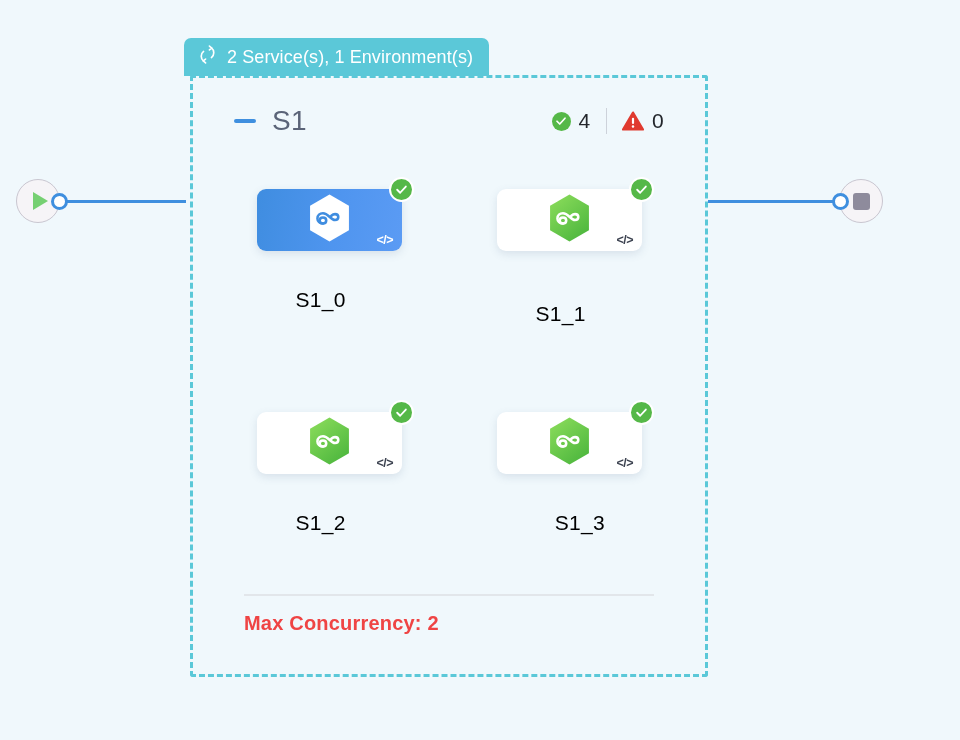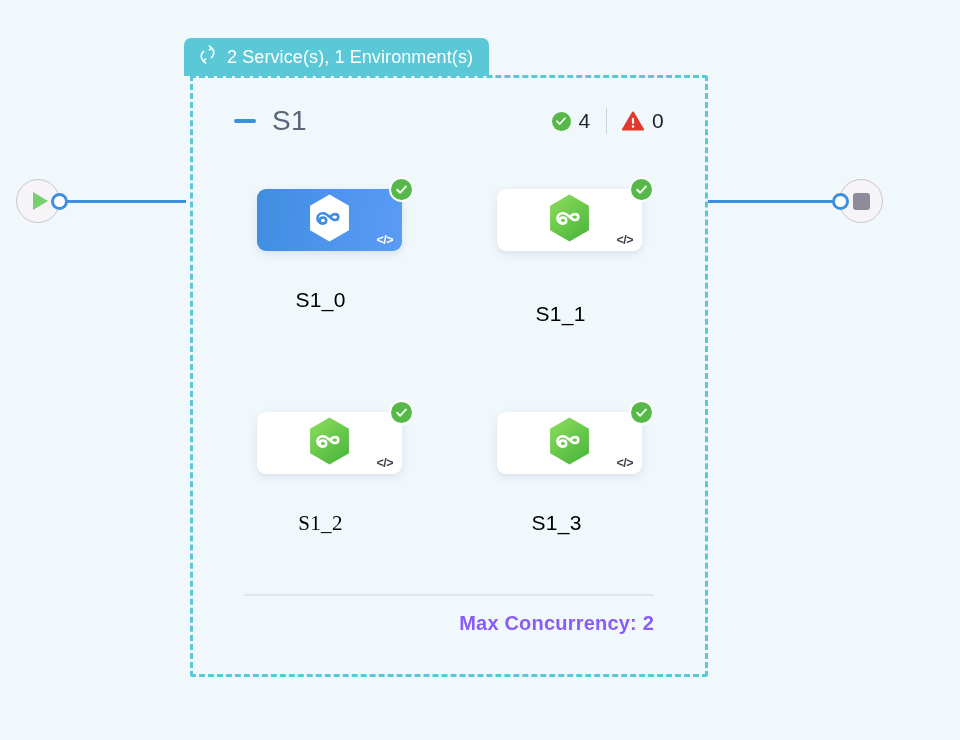--- a/index.html
+++ b/index.html
@@ -219,24 +219,24 @@
     width: 410px;
     height: 1.5px;
     background: #e2e6ea;
     z-index: 5;
   }
   #max-concurrency {
     position: absolute;
     left: 244px;
     top: 612px;
     width: 410px;
-    text-align: right;
+    text-align: left;
     font-size: 20px;
     font-weight: 700;
-    color: #8b5cf6;
+    color: #ef4444;
     z-index: 5;
     letter-spacing: .2px;
   }
 </style>
 </head>
 <body>
 
 <div id="canvas">
 
   <div class="edge-line" id="edge-left"></div>
@@ -351,21 +351,21 @@
         </svg>
       </span>
       <span class="code-glyph">&lt;/&gt;</span>
     </div>
     <span class="check-badge">
       <svg width="13" height="13" viewBox="0 0 24 24" fill="none" stroke="#ffffff" stroke-width="3.4" stroke-linecap="round" stroke-linejoin="round">
         <polyline points="4,12.5 9.5,18 20,6.5"></polyline>
       </svg>
     </span>
   </div>
-  <div class="node-label" style="left:248px; top:511px;font-family:Liberation Serif, serif;">S1_2</div>
+  <div class="node-label" style="left:248px; top:511px;">S1_2</div>
 
   <div class="node-card plain" style="left:497px; top:412px;">
     <div class="card-body">
       <span>
         <svg width="45" height="50" viewBox="0 0 44 48">
           <defs>
             <linearGradient id="hexg3" x1="0" y1="0" x2="0.7" y2="1">
               <stop offset="0%" stop-color="#8ede5c"></stop>
               <stop offset="100%" stop-color="#4fb83f"></stop>
             </linearGradient>
@@ -376,18 +376,18 @@
         </svg>
       </span>
       <span class="code-glyph">&lt;/&gt;</span>
     </div>
     <span class="check-badge">
       <svg width="13" height="13" viewBox="0 0 24 24" fill="none" stroke="#ffffff" stroke-width="3.4" stroke-linecap="round" stroke-linejoin="round">
         <polyline points="4,12.5 9.5,18 20,6.5"></polyline>
       </svg>
     </span>
   </div>
-  <div class="node-label" style="left:484px; top:511px;">S1_3</div>
+  <div class="node-label" style="left:460px; top:511px;text-align:right;">S1_3</div>
 
   <div id="group-divider"></div>
   <div id="max-concurrency">Max Concurrency: 2</div>
 
 </div>
 
 </body></html>

